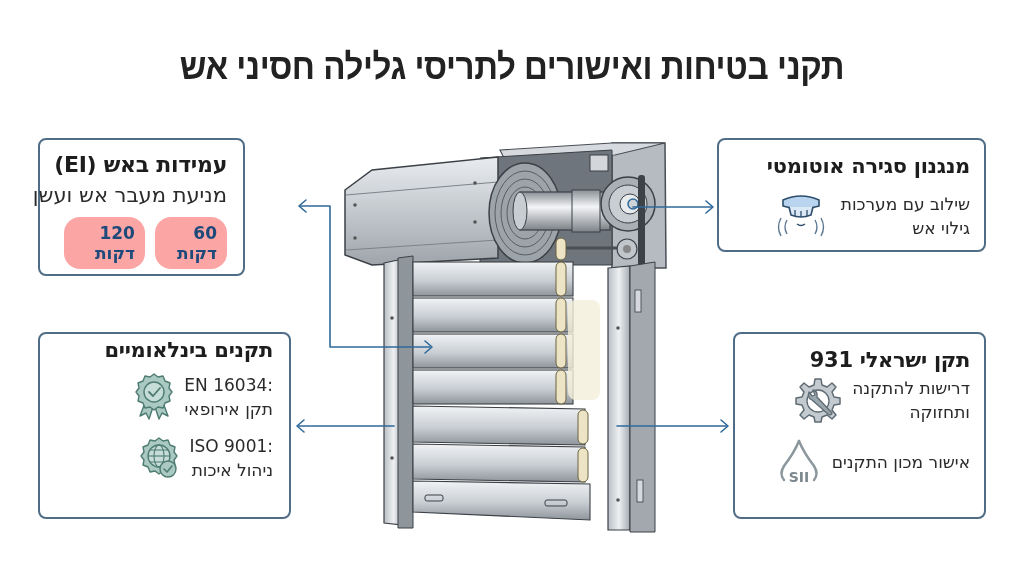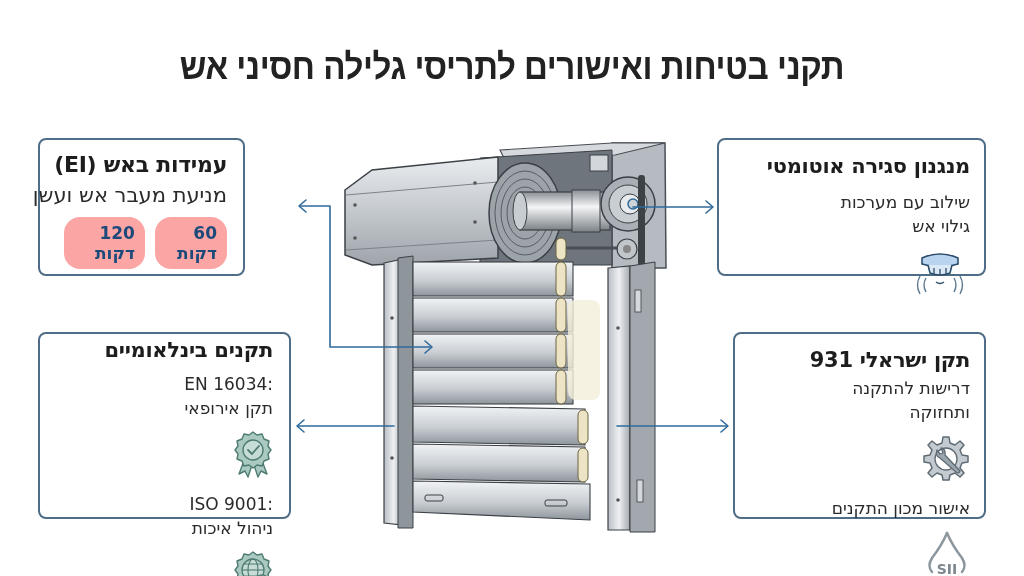--- a/index.html
+++ b/index.html
@@ -17,21 +17,21 @@
   }
   .card h2 {
     font-family: "DejaVu Sans", sans-serif; font-weight: 700; font-size: 21px; color: #1d1d1d;
     white-space: nowrap; letter-spacing: -0.3px;
   }
   .card .line { font-size: 17px; color: #2a2a2a; line-height: 24px; white-space: nowrap; }
   .badge {
     display: inline-block; background: #fca5a5; color: #1d4a7a; font-weight: 700; font-size: 17px;
     border-radius: 16px; padding: 6px 10px; margin-left: 10px;
   }
-  .row { display: flex; gap: 10px; flex-direction: column; }
+  .row { display: flex; align-items: center; gap: 10px; }
   .icon { flex: 0 0 auto; display: inline-block; }
   svg { display: block; }
   .connector { position: absolute; left: 0; top: 0; pointer-events: none; }
 </style>
 </head>
 <body>
 
 <div class="title">תקני בטיחות ואישורים לתריסי גלילה חסיני אש</div>
 
 <svg class="connector" width="1024" height="576" viewBox="0 0 1024 576">
@@ -150,21 +150,21 @@
 
 <div class="card" style="left:38px; top:138px; width:207px; height:138px; padding:12px 16px 0 14px;">
   <h2 style="font-size:22px;">עמידות באש (EI)</h2>
   <div class="line" style="margin-top:6px; font-size:21px;">מניעת מעבר אש ועשן</div>
   <div style="margin-top:10px; display:flex; direction:rtl;">
     <span class="badge">60 דקות</span>
     <span class="badge">120 דקות</span>
   </div>
 </div>
 
-<div class="card" style="left:717px; top:138px; width:269px; height:138px; padding:14px 14px 0 14px;">
+<div class="card" style="left:717px; top:138px; width:269px; height:114px; padding:14px 14px 0 14px;">
   <h2>מנגנון סגירה אוטומטי</h2>
   <div class="row" style="margin-top:12px;">
     <div>
       <div class="line">שילוב עם מערכות</div>
       <div class="line">גילוי אש</div>
     </div>
     <span class="icon">
       <svg width="60" height="52" viewBox="0 0 60 52">
         <path d="M12 10 Q30 2 48 10 L48 16 Q30 22 12 16 Z" fill="#b9d4ee" stroke="#2d4d6b" stroke-width="1.6"></path>
         <path d="M18 17 L20 25 Q30 29 40 25 L42 17" fill="#dbe8f5" stroke="#2d4d6b" stroke-width="1.6"></path>

